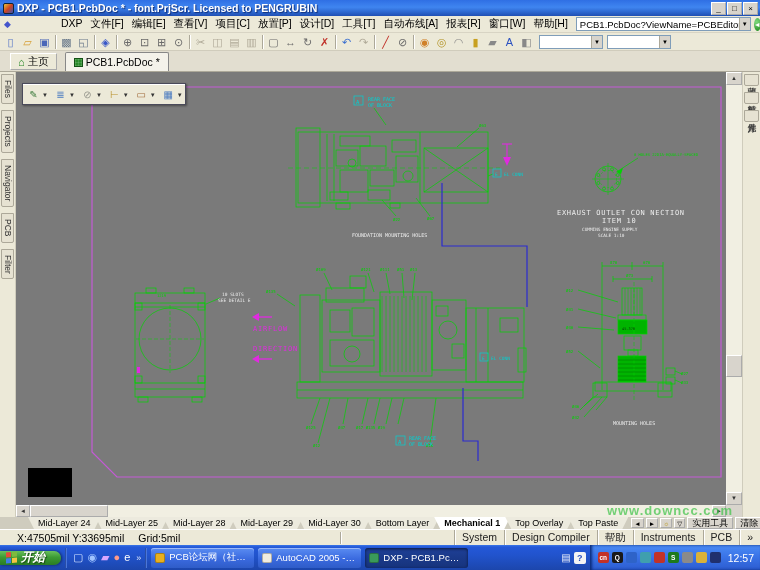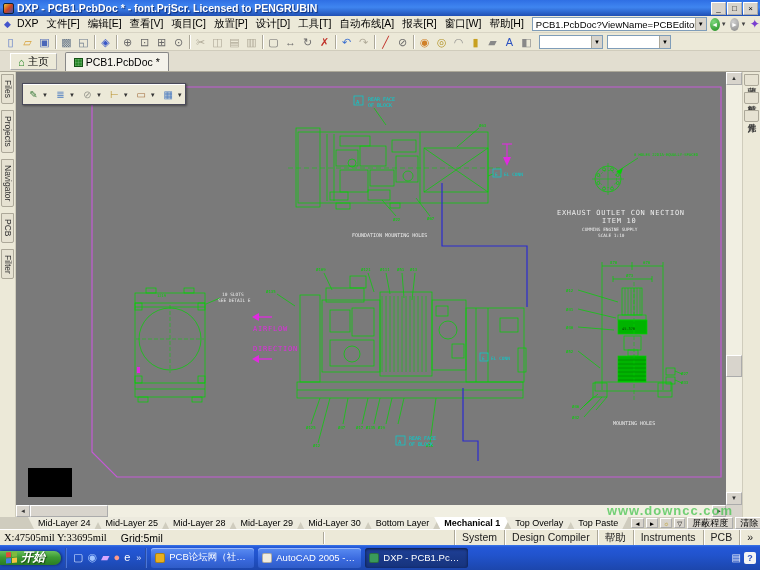--- a/index.html
+++ b/index.html
@@ -94,21 +94,21 @@
   .layer-tab{font-size:9px;line-height:12px;padding:0 10px;background:#eceade;color:#000;
     clip-path:polygon(0 0,100% 0,calc(100% - 6px) 100%,6px 100%);margin-right:-5px;}
   .layer-tab.active{background:#fff;font-weight:bold;}
   .layer-ctrls{margin-left:8px;display:flex;align-items:center;gap:2px;}
   .lc-btn{height:10px;min-width:10px;background:#d8d4cc;border:1px outset #fff;font-size:6.5px;line-height:9px;text-align:center;padding:0 2px;}
   .lc-label{font-size:9px;background:#d8d4cc;border:1px outset #fff;padding:0 4px;line-height:10px;}
 
   
   .statusbar{position:absolute;left:0;top:529px;width:760px;height:16px;background:#ece9d8;
     border-top:1px solid #fff;display:flex;align-items:center;font-size:10.5px;}
-  .coords{padding-left:4px;font-family:Liberation Serif, serif;}
+  .coords{padding-left:17px;}
   .grid-lbl{padding-left:14px;}
   .sb-div{width:1px;height:12px;background:#aca899;box-shadow:1px 0 0 #fff;margin-left:160px;}
   .panels{margin-left:auto;display:flex;align-items:center;height:100%;}
   .panel-btn{padding:0 7px;border-left:1px solid #aca899;box-shadow:inset 1px 0 0 #fff;line-height:15px;color:#222;}
 
   
   .taskbar{position:absolute;left:0;top:545px;width:760px;height:25px;
     background:linear-gradient(180deg,#3a77e8 0%,#2458d8 8%,#2153cc 42%,#1c46ac 100%);
     display:flex;align-items:center;color:#fff;}
   .start-btn{height:14px;margin:0 2px 0 0;padding:0 16px 0 6px;border-radius:0 9px 9px 0;
@@ -151,21 +151,21 @@
     <span class="title-text">DXP - PCB1.PcbDoc * - font.PrjScr. Licensed to PENGRUBIN</span>
     <span class="win-btns">
       <span class="win-btn">_</span>
       <span class="win-btn">□</span>
       <span class="win-btn">×</span>
     </span>
   </div>
 
   <div class="menubar">
     <span class="dxp-ico">◆</span>
-    <span id="menu-items" style="display:flex;">
+    <span id="menu-items" style="display:flex;margin-left:44px;">
         <span class="menu-item">DXP</span>
         <span class="menu-item">文件[F]</span>
         <span class="menu-item">编辑[E]</span>
         <span class="menu-item">查看[V]</span>
         <span class="menu-item">项目[C]</span>
         <span class="menu-item">放置[P]</span>
         <span class="menu-item">设计[D]</span>
         <span class="menu-item">工具[T]</span>
         <span class="menu-item">自动布线[A]</span>
         <span class="menu-item">报表[R]</span>
@@ -543,21 +543,21 @@
         <span class="layer-tab">Bottom Layer</span>
         <span class="layer-tab active">Mechanical 1</span>
         <span class="layer-tab">Top Overlay</span>
         <span class="layer-tab">Top Paste</span>
       </span>
     <span class="layer-ctrls">
       <span class="lc-btn">◄</span>
       <span class="lc-btn">►</span>
       <span class="lc-btn" style="color:#b89410;">☼</span>
       <span class="lc-btn">▽</span>
-      <span class="lc-label">屏蔽程度</span>
+      <span class="lc-label">实用工具</span>
       <span class="lc-label">清除</span>
     </span>
   </div>
 
   <div class="statusbar">
     <span class="coords">X:47505mil Y:33695mil</span>
     <span class="grid-lbl">Grid:5mil</span>
     <span class="sb-div"></span>
     <span class="panels" id="panel-btns">
         <span class="panel-btn">System</span>
@@ -600,19 +600,33 @@
         </span>
         <span class="task-btn active">
           <span class="task-ico" style="background: rgb(58, 154, 90);"></span>
           <span class="task-lbl">DXP - PCB1.PcbDoc * - f...</span>
         </span>
       </span>
     <span class="pre-tray">
       <span class="pt-ico">▤</span>
       <span class="help-ico">?</span>
     </span>
+    <span class="tray">
+      <span id="tray-icons" style="display:flex;gap:3px;align-items:center;">
+          <span class="tray-ico" style="background: rgb(194, 50, 39);">cn</span>
+          <span class="tray-ico" style="background: rgb(26, 26, 26);">Q</span>
+          <span class="tray-ico" style="background: rgb(46, 99, 200);"></span>
+          <span class="tray-ico" style="background: rgb(63, 159, 174);"></span>
+          <span class="tray-ico" style="background: rgb(194, 50, 39);"></span>
+          <span class="tray-ico" style="background: rgb(29, 122, 29);">S</span>
+          <span class="tray-ico" style="background: rgb(138, 138, 138);"></span>
+          <span class="tray-ico" style="background: rgb(217, 178, 58);"></span>
+          <span class="tray-ico" style="background: rgb(32, 48, 110);"></span>
+        </span>
+      <span class="clock">12:57</span>
+    </span>
   </div>
 
   <div class="watermark">
     <div class="wm2">www.downcc.com</div>
   </div>
 
 </div>
 
 </body></html>

